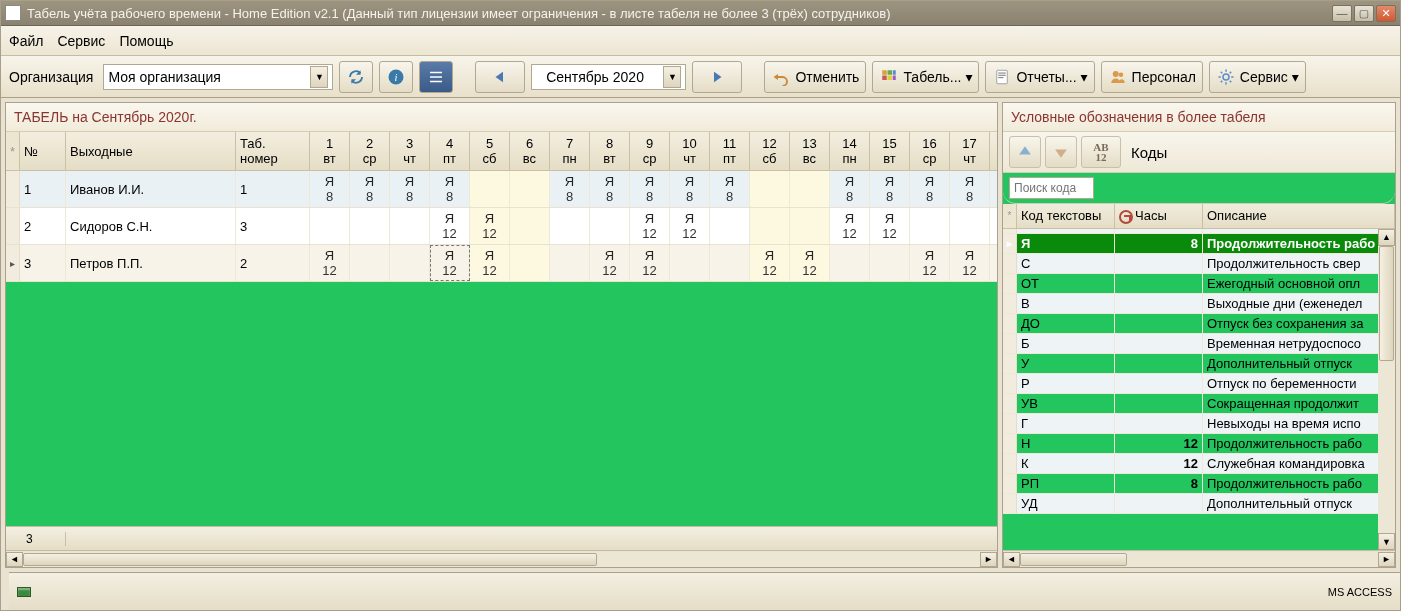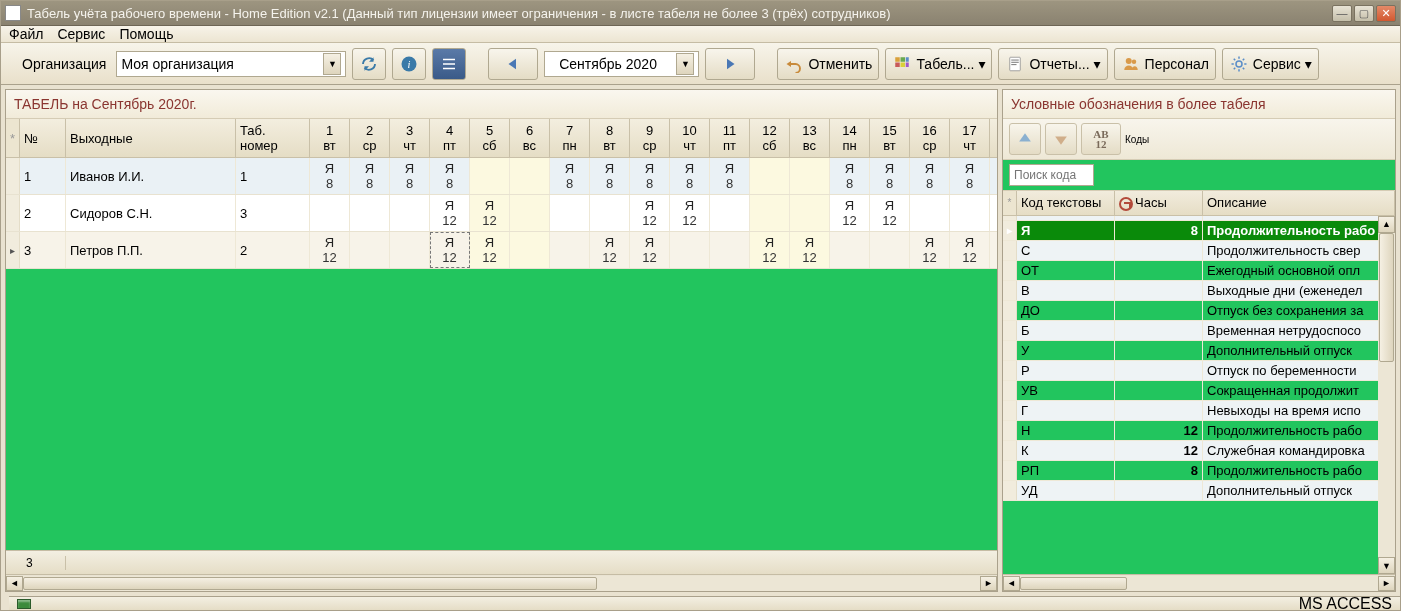--- a/index.html
+++ b/index.html
@@ -3,23 +3,23 @@
 <meta charset="utf-8">
 <style>
 * { box-sizing: border-box; margin: 0; padding: 0; }
 body { font-family: Tahoma, Arial, sans-serif; font-size: 12px; background: #fff; overflow: hidden; }
 .window { width: 1401px; height: 611px; background: #e9e2d0; border: 1px solid #a89f8a; display: flex; flex-direction: column; }
 .titlebar { height: 25px; background: linear-gradient(#9d9580, #8a8270); display: flex; align-items: center; padding: 0 4px; color: #f5f3ed; font-size: 13px; border-bottom: 1px solid #6d6555; }
 .titlebar .icon { width: 16px; height: 16px; background: #fff; border: 1px solid #888; margin-right: 6px; }
 .titlebar .spacer { flex: 1; }
 .titlebar .winbtn { width: 20px; height: 17px; margin-left: 2px; background: linear-gradient(#e8e3d5, #c5bfaa); border: 1px solid #7a7260; border-radius: 2px; display: flex; align-items: center; justify-content: center; font-size: 11px; color: #555; cursor: default; }
 .titlebar .winbtn.close { background: linear-gradient(#e48a68, #d25830); color: #fff; }
-.menubar { height: 17px; background: linear-gradient(#f7f3e9, #ece5d2); border-bottom: 1px solid #c5bca4; display: flex; align-items: center; padding: 0 8px; font-size: 14px; gap: 14px; }
+.menubar { height: 30px; background: linear-gradient(#f7f3e9, #ece5d2); border-bottom: 1px solid #c5bca4; display: flex; align-items: center; padding: 0 8px; font-size: 14px; gap: 14px; }
 .menubar span { cursor: default; }
-.toolbar { height: 42px; background: linear-gradient(#f7f4ea, #e9e0ca); border-bottom: 1px solid #aaa18c; display: flex; align-items: center; padding: 2px 21px; gap: 6px; font-size: 14px; }
+.toolbar { height: 42px; background: linear-gradient(#f7f4ea, #e9e0ca); border-bottom: 1px solid #aaa18c; display: flex; align-items: center; padding: 2px 8px; gap: 6px; font-size: 14px; }
 .toolbar .lbl { margin-right: 4px; }
 .combo { height: 26px; background: #fff; border: 1px solid #b0a890; display: flex; align-items: center; padding: 0 4px; }
 .combo .arrow { width: 18px; height: 22px; background: linear-gradient(#f5f0e3, #ded5bd); border: 1px solid #b0a890; display: flex; align-items: center; justify-content: center; margin-left: auto; font-size: 9px; }
 .tbtn { height: 32px; min-width: 30px; background: linear-gradient(#f8f5ec, #e4dcc5); border: 1px solid #b0a890; border-radius: 3px; display: flex; align-items: center; justify-content: center; padding: 0 6px; gap: 4px; cursor: default; }
 .tbtn .ico { width: 20px; height: 20px; display: flex; align-items: center; justify-content: center; font-size: 16px; }
 .tbtn .ico svg { width: 18px; height: 18px; }
 .content { flex: 1; display: flex; gap: 4px; padding: 4px; overflow: hidden; }
 .pane { background: #22c55e; border: 1px solid #aaa18c; display: flex; flex-direction: column; overflow: hidden; }
 .pane-left { flex: 1; }
 .pane-right { width: 394px; }
@@ -48,39 +48,39 @@
 .sel-border { outline: 1px dashed #777; outline-offset: -1px; }
 .left-footer { height: 24px; background: linear-gradient(#f3efe2, #e5ddc6); border-top: 1px solid #c5bca4; display: flex; align-items: center; }
 .left-footer .marker { width: 14px; border-right: 1px solid #c9c0a8; }
 .left-footer .fc { width: 46px; border-right: 1px solid #c9c0a8; padding: 0 6px; }
 .scrollbar-h { height: 17px; background: #e9e3d2; border-top: 1px solid #c5bca4; position: relative; display: flex; align-items: center; }
 .scrollbar-h .arrow-btn { width: 17px; height: 15px; background: linear-gradient(#f5f0e3, #ded5bd); border: 1px solid #b0a890; display: flex; align-items: center; justify-content: center; font-size: 9px; }
 .scrollbar-h .track { flex: 1; height: 15px; background: #ece6d5; position: relative; }
 .scrollbar-h .thumb { position: absolute; height: 13px; top: 1px; background: linear-gradient(#f5f0e3, #ded5bd); border: 1px solid #b0a890; border-radius: 2px; }
 .right-tb { display: flex; align-items: center; gap: 4px; padding: 4px 6px; background: linear-gradient(#f8f5ec, #eee8d6); border-bottom: 1px solid #d5ccb5; }
 .right-tb .icobtn { width: 32px; height: 32px; background: linear-gradient(#f8f5ec, #e4dcc5); border: 1px solid #c9c0a8; border-radius: 3px; display: flex; align-items: center; justify-content: center; }
-.searchrow { padding: 4px 6px; border-bottom: 1px solid #d5ccb5; }
+.searchrow { padding: 4px 6px; border-bottom: 1px solid #d5ccb5; border-radius: 13px; }
 .searchrow input { width: 85px; border: 1px solid #b0a890; padding: 3px 4px; font: inherit; }
 .legend-head { display: flex; background: linear-gradient(#f1ecdd, #e5ddc5); border-bottom: 1px solid #c9c0a8; }
 .legend-head .marker { width: 14px; background: #ece5d0; border-right: 1px solid #c9c0a8; display: flex; align-items: center; justify-content: center; color: #999; font-size: 10px; }
 .legend-head .lc { border-right: 1px solid #c9c0a8; padding: 4px; font-size: 13px; text-align: left; }
 .lc.codecol { width: 98px; }
 .lc.hrscol { width: 88px; }
 .lc.desccol { flex: 1; }
 .legend-body { flex: 1; overflow: auto; position: relative; }
 .legend-row { display: flex; border-bottom: 1px solid #eee8d6; font-size: 13px; }
 .legend-row .marker { width: 14px; background: #f1ecdd; border-right: 1px solid #e4ddc8; display: flex; align-items: center; justify-content: center; font-size: 10px; }
 .legend-row .lc { border-right: 1px solid #eee8d6; padding: 2px 4px; overflow: hidden; white-space: nowrap; }
 .legend-row.alt { background: #eef3f5; }
 .legend-row.sel { background: #0a8a0a; color: #fff; font-weight: bold; }
 .scrollbar-v { width: 17px; background: #ece6d5; position: absolute; right: 0; top: 0; bottom: 0; display: flex; flex-direction: column; }
 .scrollbar-v .arrow-btn { height: 17px; background: linear-gradient(#f5f0e3, #ded5bd); border: 1px solid #b0a890; display: flex; align-items: center; justify-content: center; font-size: 9px; }
 .scrollbar-v .track { flex: 1; position: relative; }
 .scrollbar-v .thumb { position: absolute; left: 1px; right: 1px; background: linear-gradient(90deg,#f5f0e3,#ded5bd); border: 1px solid #b0a890; border-radius: 2px; }
-.statusbar { height: 14px; background: linear-gradient(#f3efe2,#e5ddc6); border-top: 1px solid #aaa18c; display: flex; align-items: center; padding: 0 8px; font-size: 16px; margin-left: 8px; }
+.statusbar { height: 38px; background: linear-gradient(#f3efe2,#e5ddc6); border-top: 1px solid #aaa18c; display: flex; align-items: center; padding: 0 8px; font-size: 11px; margin-left: 8px; }
 .statusbar .led { width: 14px; height: 10px; background: #3b8a3b; border: 1px solid #2a5a2a; margin-right: 8px; box-shadow: inset 0 2px 2px rgba(255,255,255,.4); }
 .statusbar .spacer { flex: 1; }
 .hrs-header-ico { width:14px; height:14px; border:2px solid #b34a3a; border-radius:50%; display:inline-block; vertical-align:middle; margin-right:2px; position:relative; }
 .hrs-header-ico::after { content:''; position:absolute; width:5px; height:5px; border-top:2px solid #b34a3a; border-right:2px solid #b34a3a; top:3px; left:3px; }
 </style>
 </head>
 <body>
 <div class="window">
 <div class="titlebar">
   <div class="icon"></div>
@@ -406,21 +406,21 @@
           </div>
       <div class="icobtn">
             <svg width="20" height="20" viewBox="0 0 24 24">
               <path d="M12 19l-7-10h14z" fill="#d0ae8a"></path>
             </svg>
           </div>
       <div class="icobtn" style="width:40px;font-family:serif;font-weight:bold;color:#7a6a5a;flex-direction:column;line-height:10px">
             <span style="font-size:11px">AB</span>
             <span style="font-size:11px">12</span>
           </div>
-      <span style="font-size:10px;margin-left:0">Коды</span>
+      <span style="font-size:15px;margin-left:6px">Коды</span>
     </div>
     <div class="searchrow">
       <input placeholder="Поиск кода" style="">
     </div>
     <div class="legend-head">
       <div class="marker">*</div>
       <div class="lc codecol">Код текстовы</div>
       <div class="lc hrscol"><span class="hrs-header-ico"></span><span>Часы</span></div>
       <div class="lc desccol">Описание</div>
     </div>

